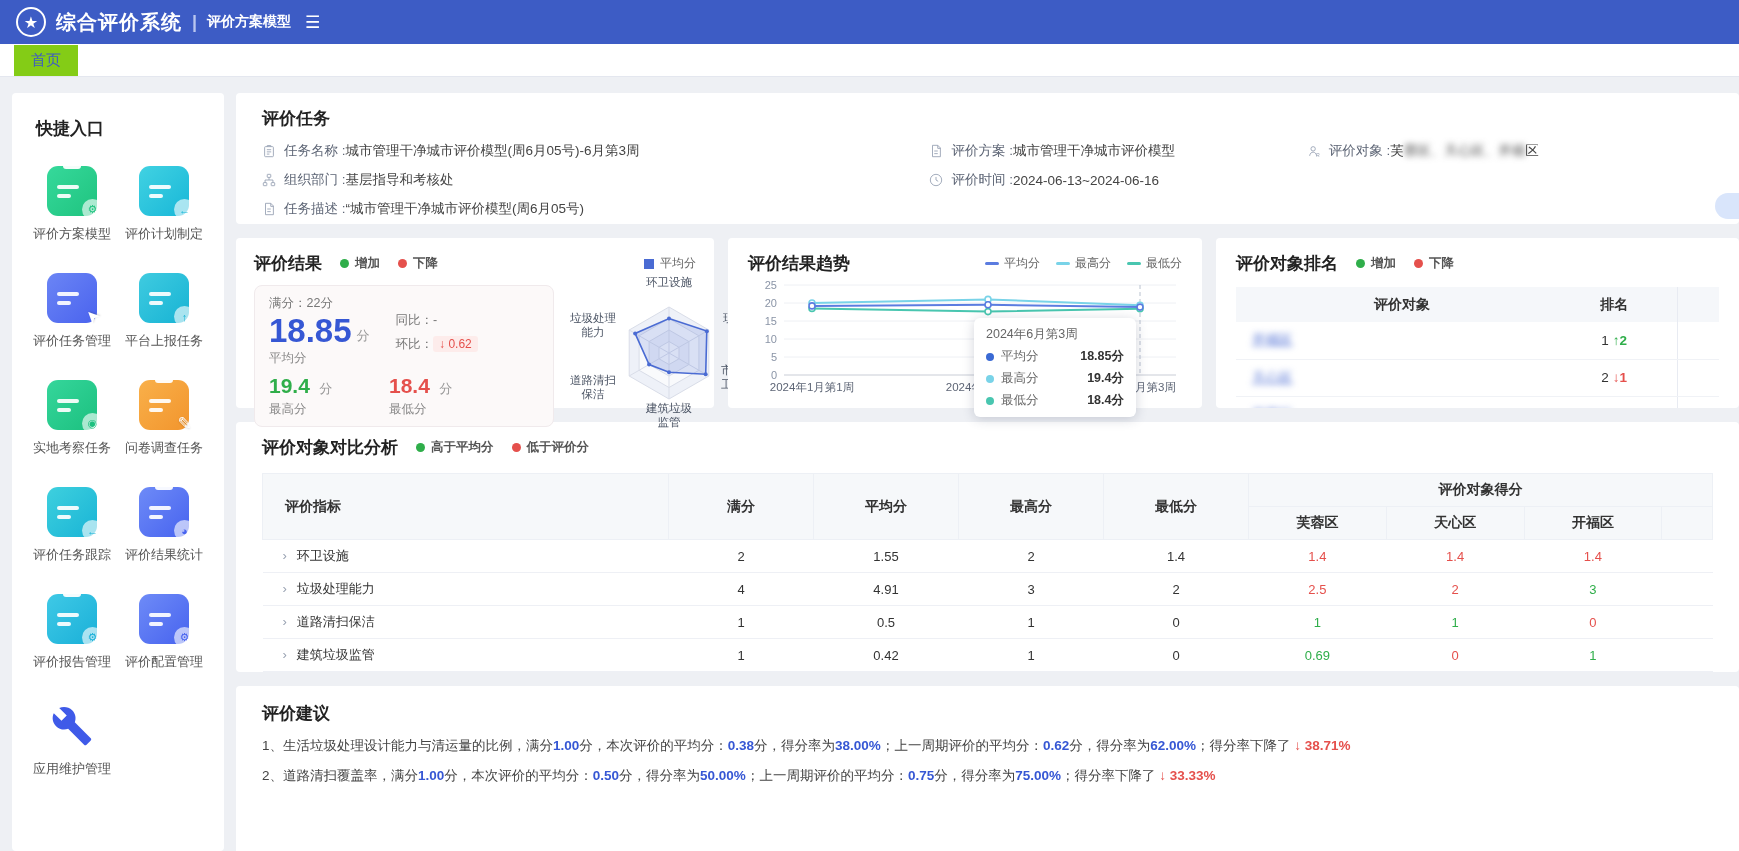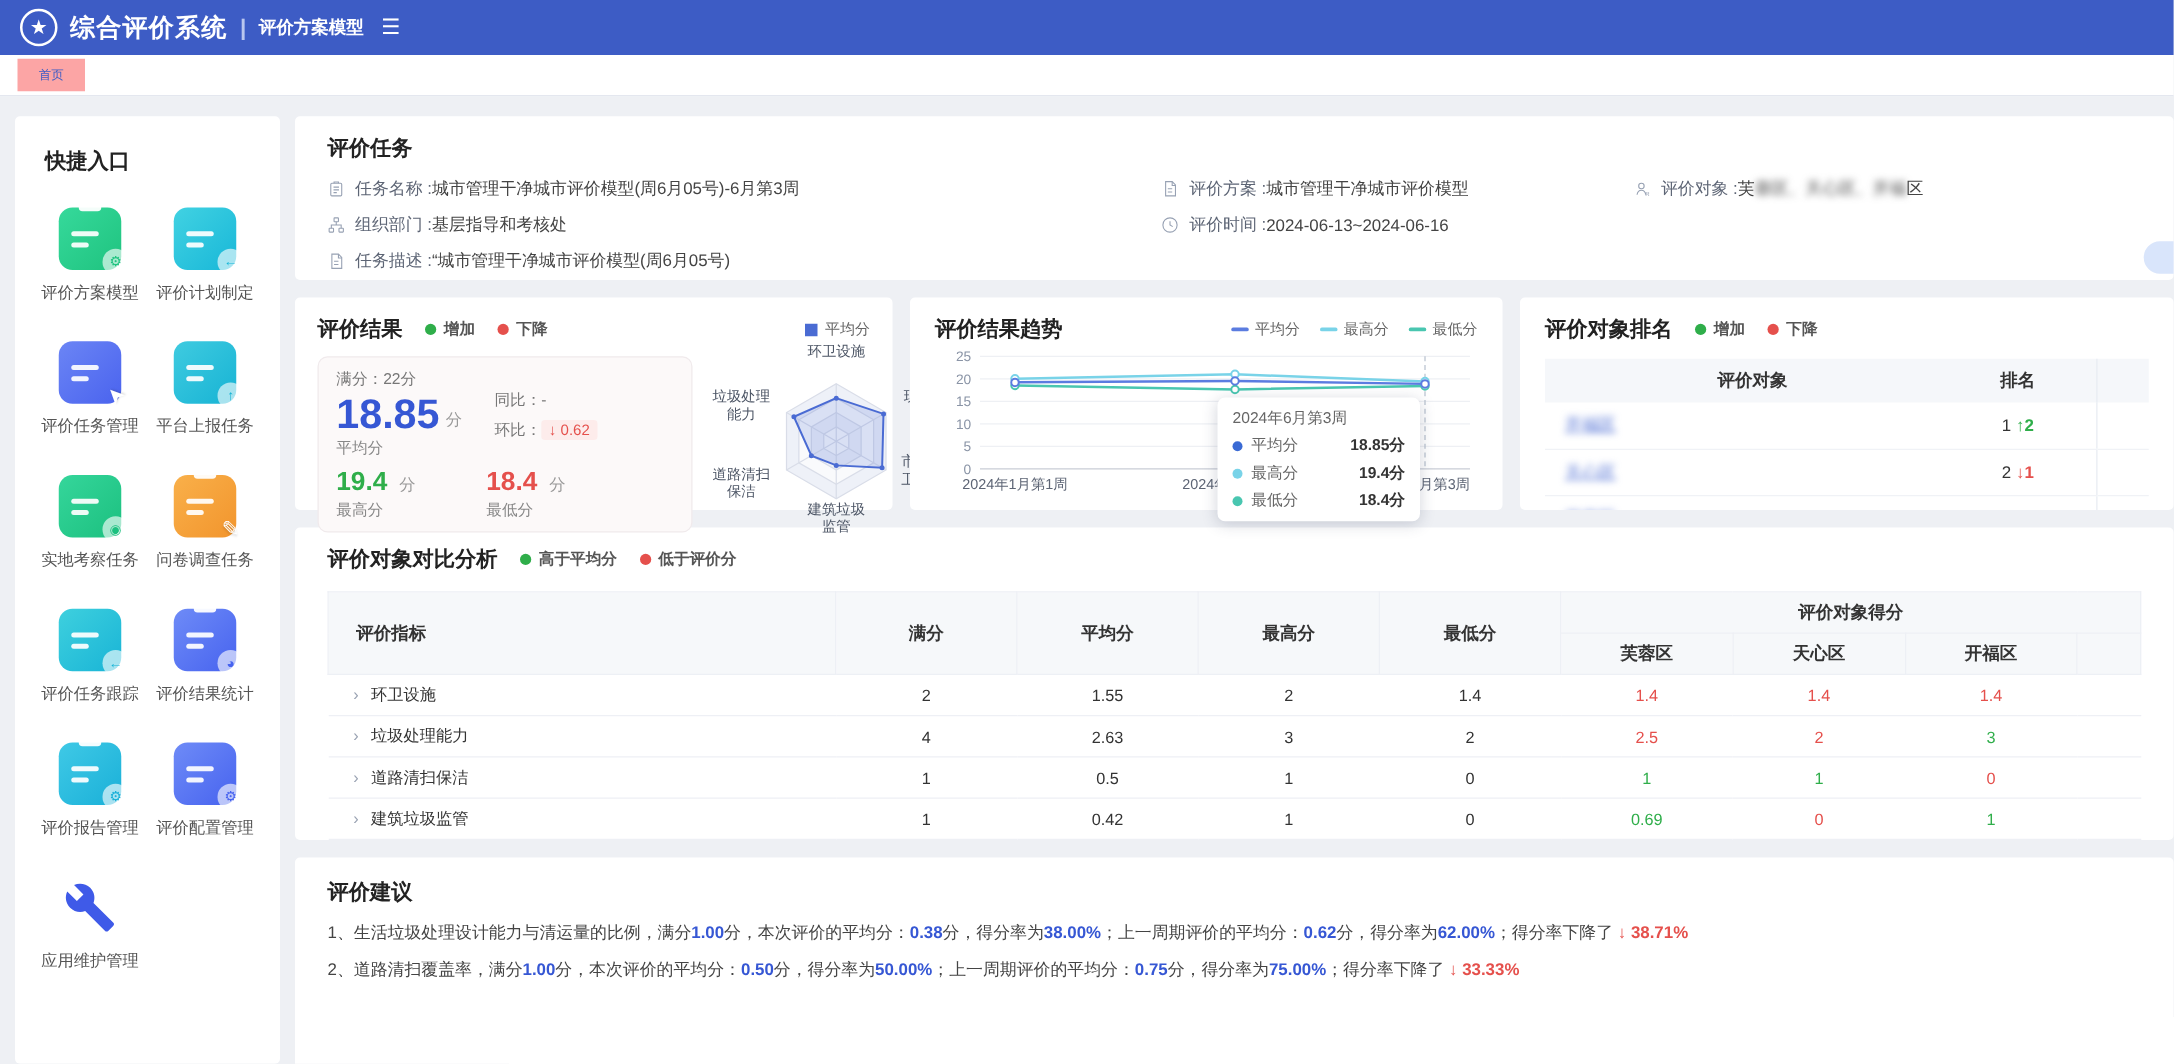--- a/index.html
+++ b/index.html
@@ -11,21 +11,21 @@
   .topbar { height:44px; background:#3d5cc5; display:flex; align-items:center; padding:0 16px; color:#fff; }
   .logo-badge { width:30px; height:30px; border:2.5px solid #fff; border-radius:50%;
     display:flex; align-items:center; justify-content:center; font-size:16px; margin-right:10px; }
   .app-title { font-size:20px; font-weight:bold; letter-spacing:1px; }
   .title-divider { margin:0 10px; color:#b9c6ef; font-size:18px; font-weight:bold; }
   .sub-title { font-size:14px; font-weight:bold; }
   .menu-toggle { margin-left:14px; font-size:17px; cursor:pointer; }
 
   
   .tabbar { height:33px; background:#fff; border-bottom:1px solid #e4e7ef; display:flex; align-items:center; }
-  .tab { margin-left:14px; padding:6px 17px; background:#fca5a5; color:#3d5cc5; font-size:10px; cursor:pointer; }
+  .tab { margin-left:14px; padding:6px 17px; background:#84cc16; color:#3d5cc5; font-size:15px; cursor:pointer; }
 
   
   .layout { display:flex; padding:16px 0 0 12px; height:774px; }
   .sidebar { width:212px; background:#fff; border-radius:4px; padding:24px 14px; margin-right:12px; flex:none; height:100%; }
   .sidebar-title { font-size:17px; font-weight:bold; color:#222; margin:0 0 26px 10px; }
   .quick-grid { display:grid; grid-template-columns:1fr 1fr; row-gap:30px; }
   .entry { display:flex; flex-direction:column; align-items:center; cursor:pointer; }
   .entry-icon { position:relative; width:50px; height:50px; border-radius:11px; display:flex;
     flex-direction:column; justify-content:center; padding-left:10px; gap:5px; }
   .entry-icon .clip { position:absolute; top:-4px; left:50%; transform:translateX(-50%);
@@ -552,21 +552,21 @@
                 <td>2</td>
                 <td>1.4</td>
                 <td class="score-red">1.4</td>
                 <td class="score-red">1.4</td>
                 <td class="score-red">1.4</td>
                 <td></td>
               </tr>
               <tr>
                 <td class="ind-c"><span class="chev">›</span><span>垃圾处理能力</span></td>
                 <td>4</td>
-                <td>2.63</td>
+                <td>4.91</td>
                 <td>3</td>
                 <td>2</td>
                 <td class="score-red">2.5</td>
                 <td class="score-red">2</td>
                 <td class="score-green">3</td>
                 <td></td>
               </tr>
               <tr>
                 <td class="ind-c"><span class="chev">›</span><span>道路清扫保洁</span></td>
                 <td>1</td>

